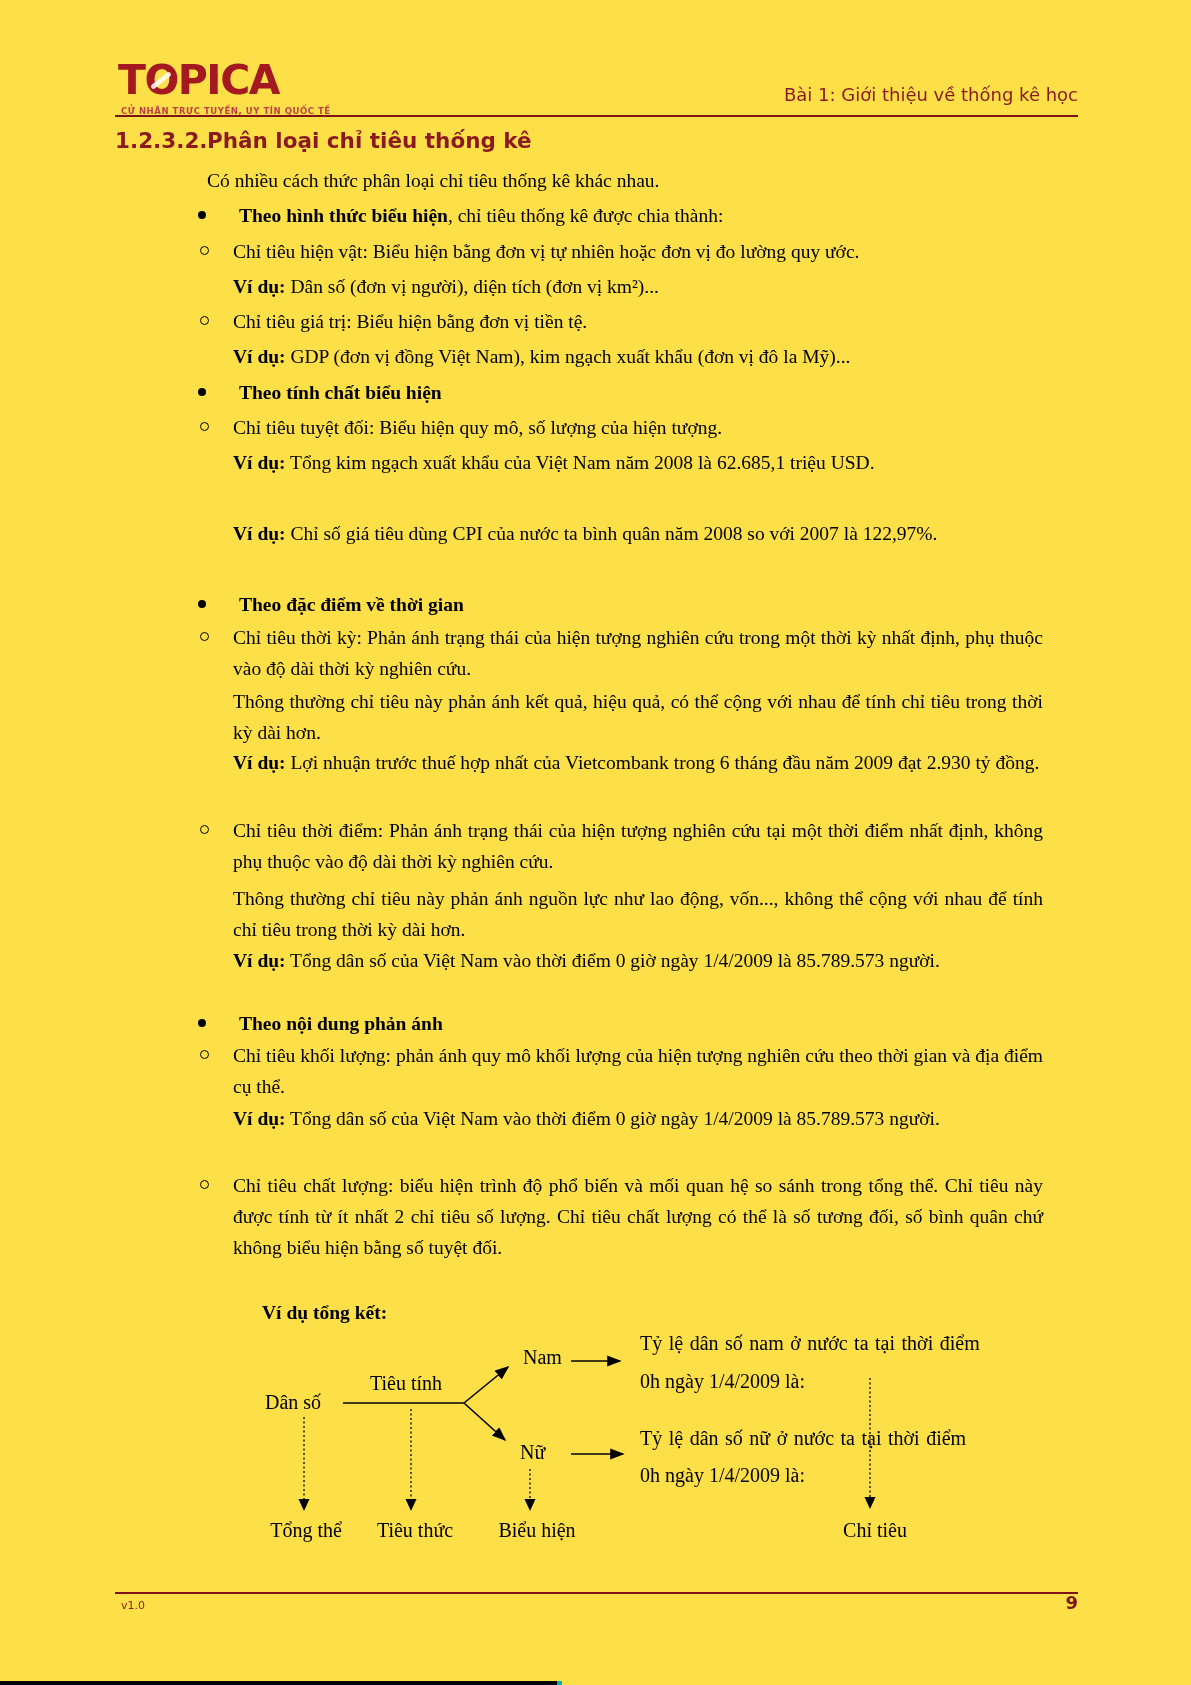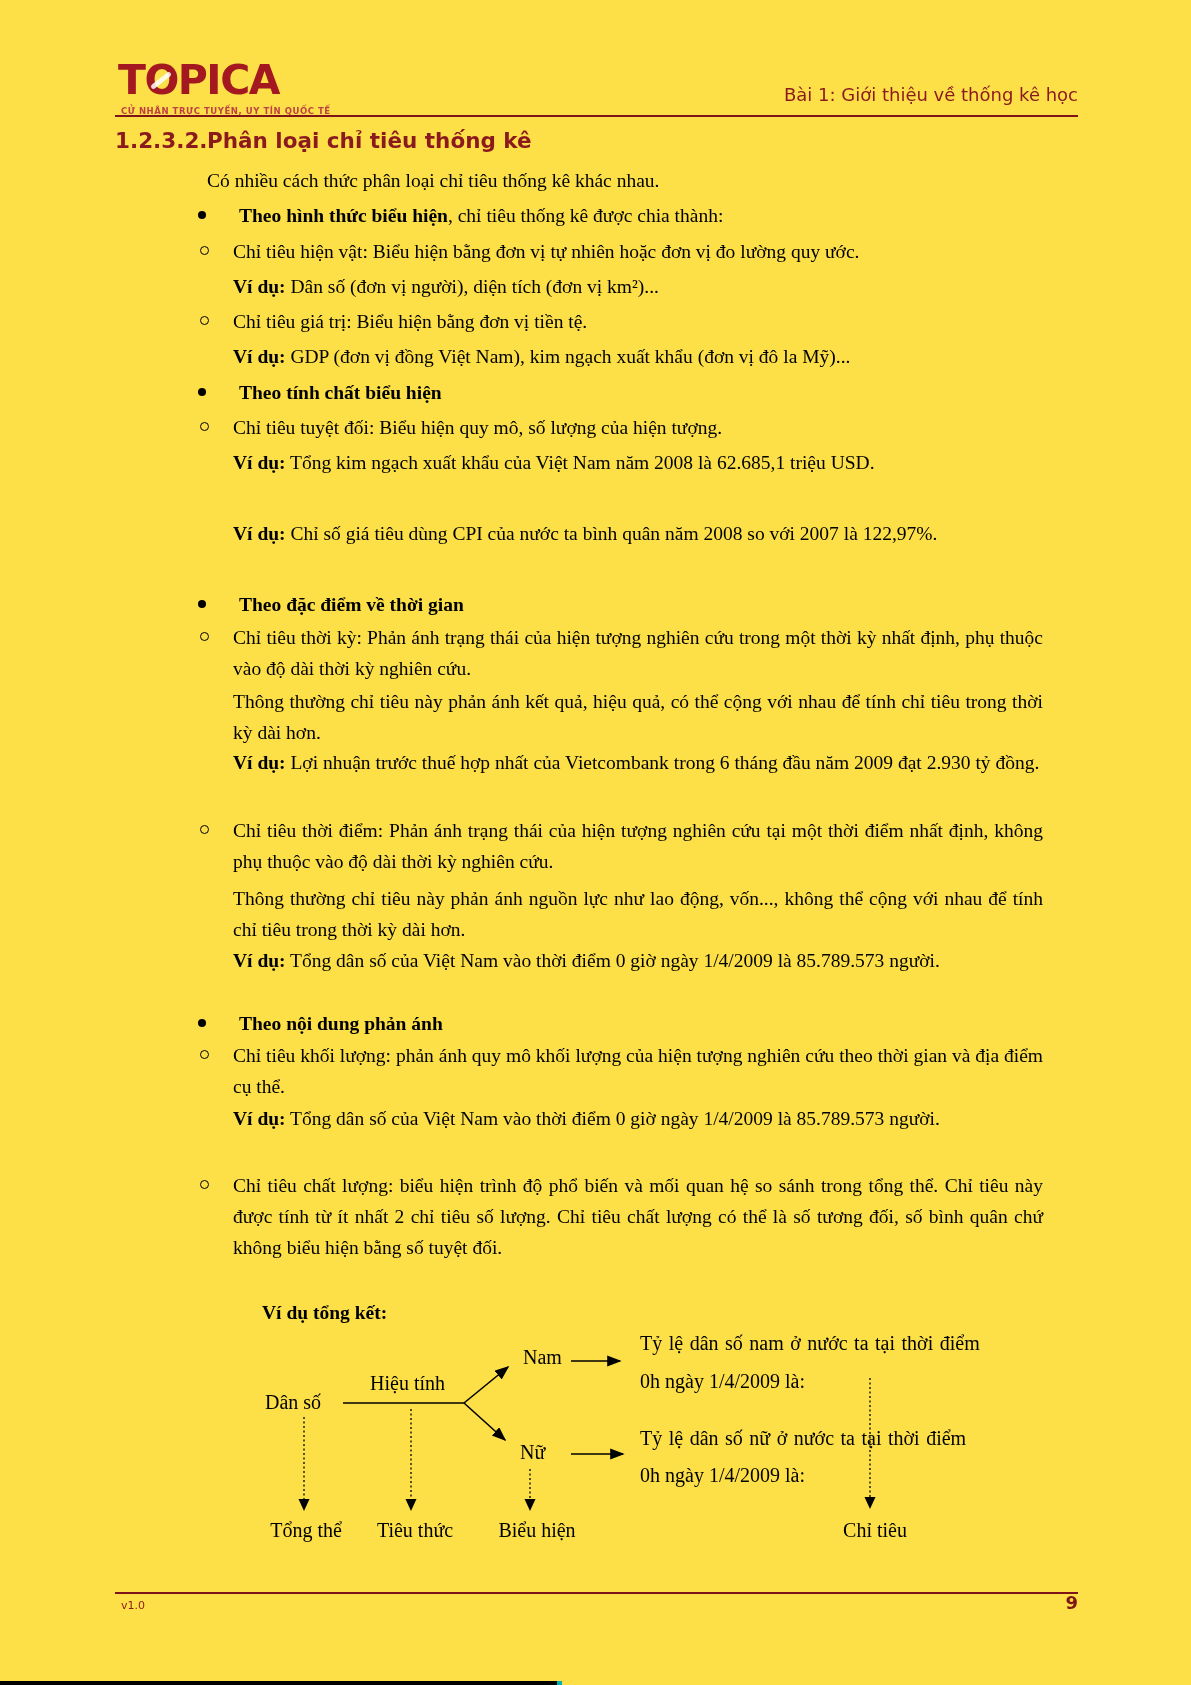--- a/index.html
+++ b/index.html
@@ -115,21 +115,21 @@
   <div class="p ex" style="top:945px"><b>Ví dụ:</b><span> Tổng dân số của Việt Nam vào thời điểm 0 giờ ngày 1/4/2009 là 85.789.573 người.</span></div>
 
   <div class="p b1" style="top:1008px"><b>Theo nội dung phản ánh</b></div>
   <div class="p o" style="top:1040px">Chỉ tiêu khối lượng: phản ánh quy mô khối lượng của hiện tượng nghiên cứu theo thời gian và địa điểm cụ thể.</div>
   <div class="p ex" style="top:1103px"><b>Ví dụ:</b><span> Tổng dân số của Việt Nam vào thời điểm 0 giờ ngày 1/4/2009 là 85.789.573 người.</span></div>
   <div class="p o" style="top:1170px">Chỉ tiêu chất lượng: biểu hiện trình độ phổ biến và mối quan hệ so sánh trong tổng thể. Chỉ tiêu này được tính từ ít nhất 2 chỉ tiêu số lượng. Chỉ tiêu chất lượng có thể là số tương đối, số bình quân chứ không biểu hiện bằng số tuyệt đối.</div>
 
   <div class="p sum" style="top:1297px"><b>Ví dụ tổng kết:</b></div>
 
   <div class="dg" style="left:265px; top:1390px">Dân số</div>
-  <div class="dg" style="left:370px; top:1371px">Hiệu tính</div>
+  <div class="dg" style="left:370px; top:1371px">Tiêu tính</div>
   <div class="dg" style="left:523px; top:1345px">Nam</div>
   <div class="dg" style="left:520px; top:1440px">Nữ</div>
 
   <div class="dg dg-right" style="left:640px; top:1331px">Tỷ lệ dân số nam ở nước ta tại thời điểm</div>
   <div class="dg" style="left:640px; top:1369px">0h ngày 1/4/2009 là:</div>
   <div class="dg dg-right" style="left:640px; top:1426px">Tỷ lệ dân số nữ ở nước ta tại thời điểm</div>
   <div class="dg" style="left:640px; top:1463px">0h ngày 1/4/2009 là:</div>
 
   <div class="dg dg-label" style="left:260px; top:1518px; width:92px">Tổng thể</div>
   <div class="dg dg-label" style="left:369px; top:1518px; width:92px">Tiêu thức</div>

